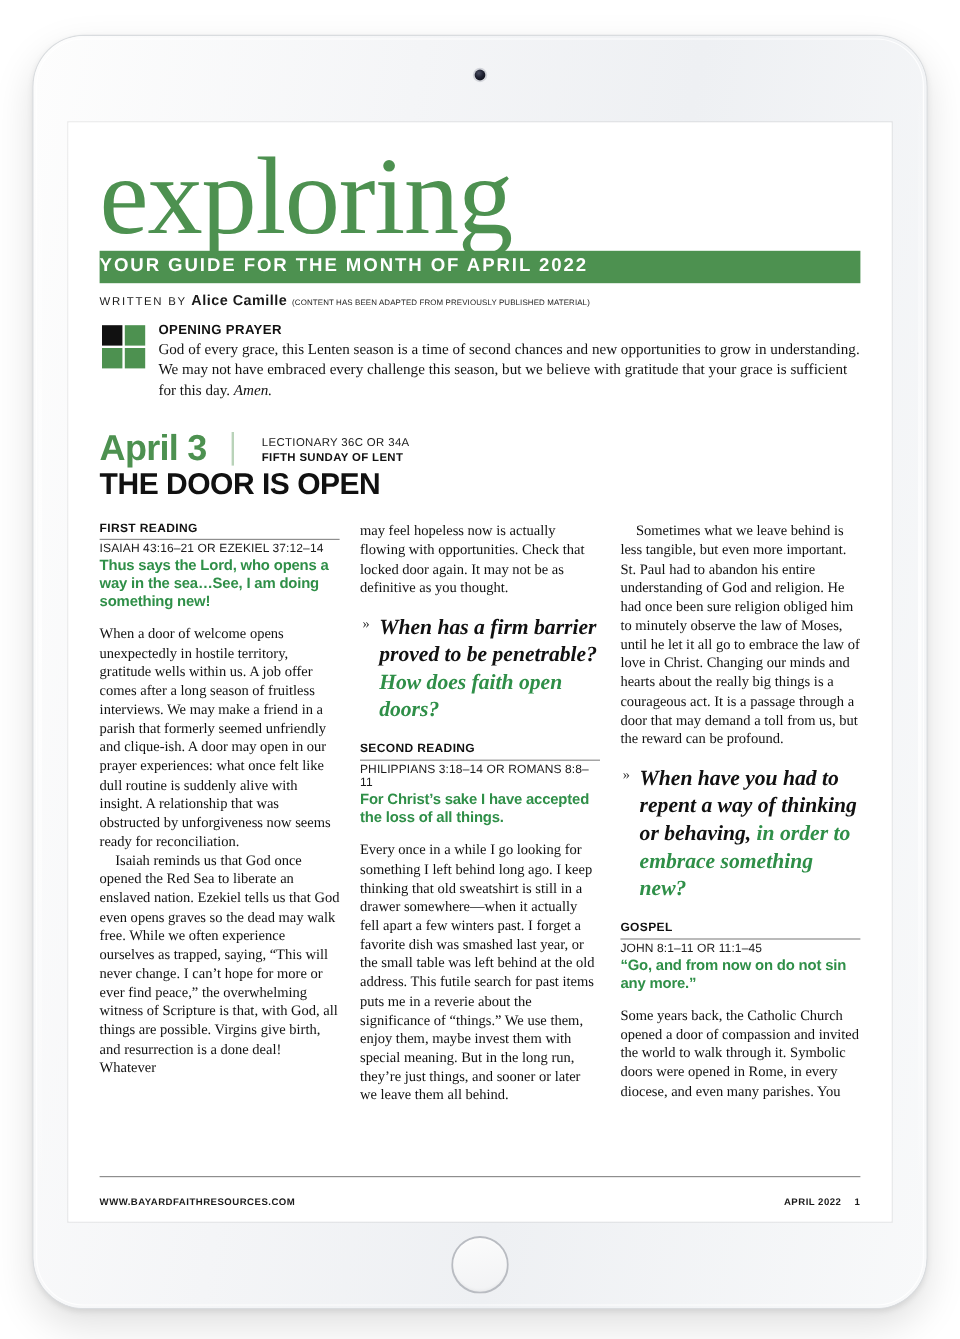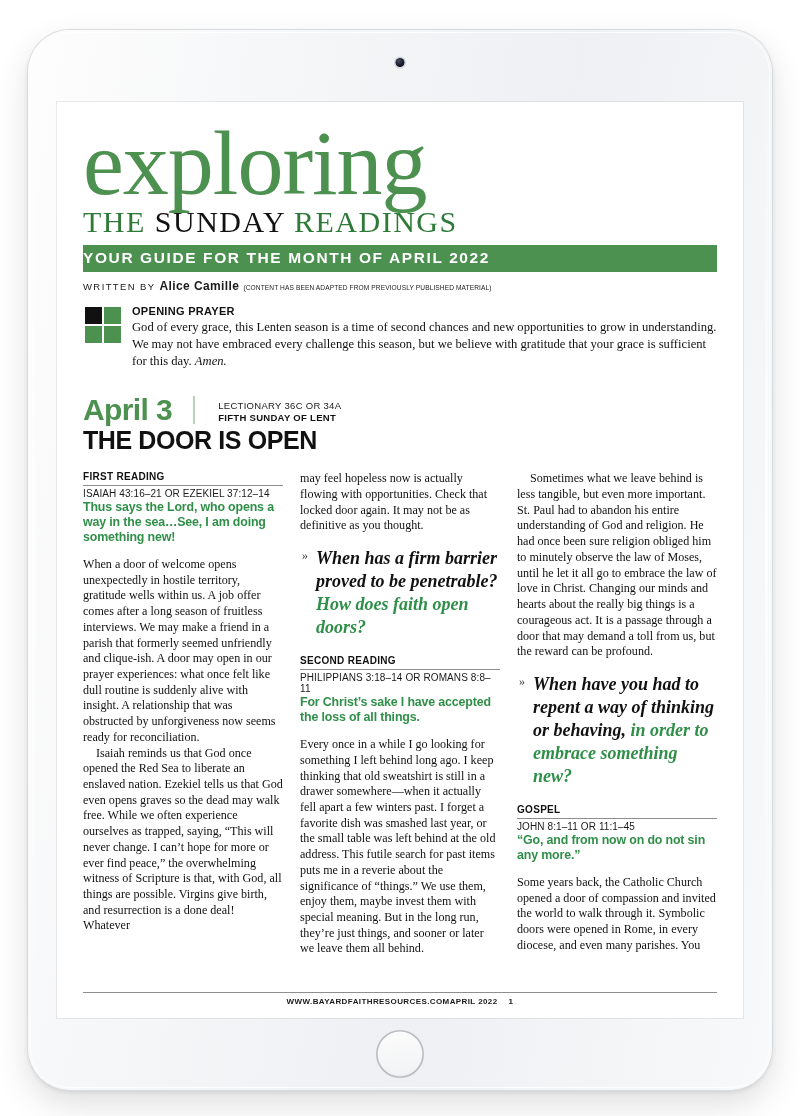--- a/index.html
+++ b/index.html
@@ -261,23 +261,23 @@
     font-weight: bold;
   }
   .reflect-text .grn { color: #2f8f48; font-weight: bold; }
 
   
   .footer {
     position: absolute;
     left: 26px; right: 26px;
     bottom: 12px;
     border-top: 1.2px solid #8e8e8e;
-    padding-top: 4px;
+    padding-top: 16px;
     display: flex;
-    justify-content: center;
+    justify-content: space-between;
     align-items: baseline;
     font-family: "Liberation Sans", sans-serif;
     font-size: 8px;
     font-weight: bold;
     letter-spacing: .4px;
     color: #1a1a1a;
   }
   .footer .right { display: flex; gap: 11px; }
 </style>
 </head>
@@ -287,21 +287,20 @@
   <div id="bezel-highlight-l"></div>
   <div id="bezel-highlight-r"></div>
   <div id="camera"></div>
   <div id="home-button"></div>
 
   <div id="screen">
     <div id="page">
 
       <div class="masthead">
         <div class="wordmark">exploring</div>
-        <div class="sub-line"><span>THE</span> <span class="blk">SUNDAY</span> <span>READINGS</span></div>
         <div class="green-bar">YOUR GUIDE FOR THE MONTH OF APRIL 2022</div>
         <div class="byline"><span>WRITTEN BY</span> <span class="author">Alice Camille</span> <span class="note">(CONTENT HAS BEEN ADAPTED FROM PREVIOUSLY PUBLISHED MATERIAL)</span></div>
       </div>
 
       <div class="prayer">
         <div class="prayer-icon">
           <i class="blk"></i>
           <i class="grn"></i>
           <i class="grn"></i>
           <i class="grn"></i>

